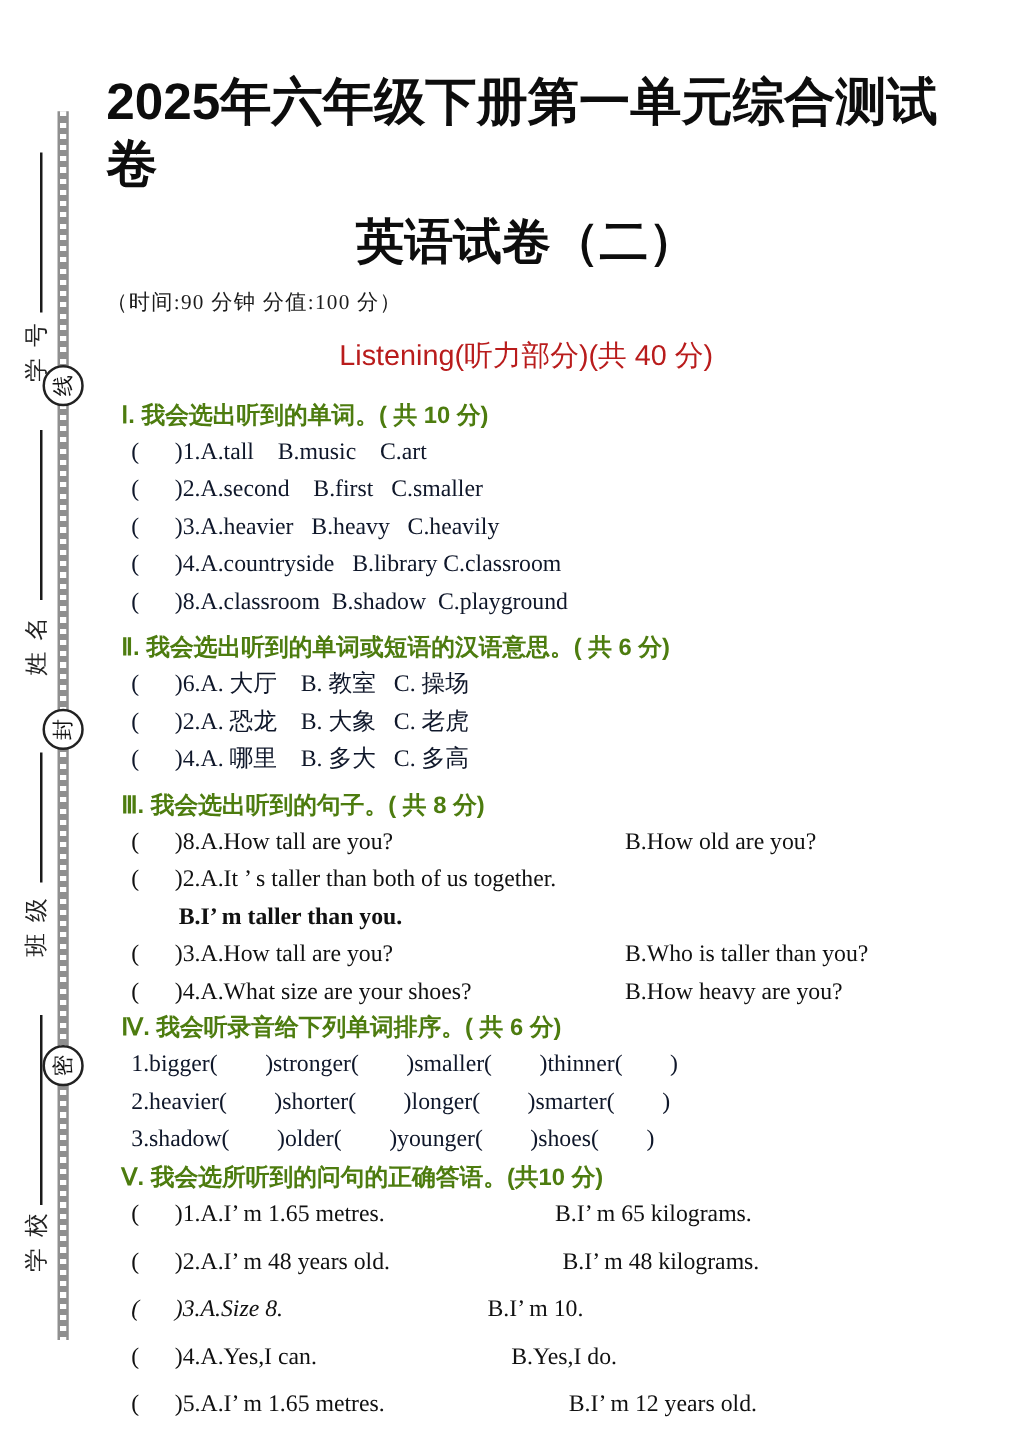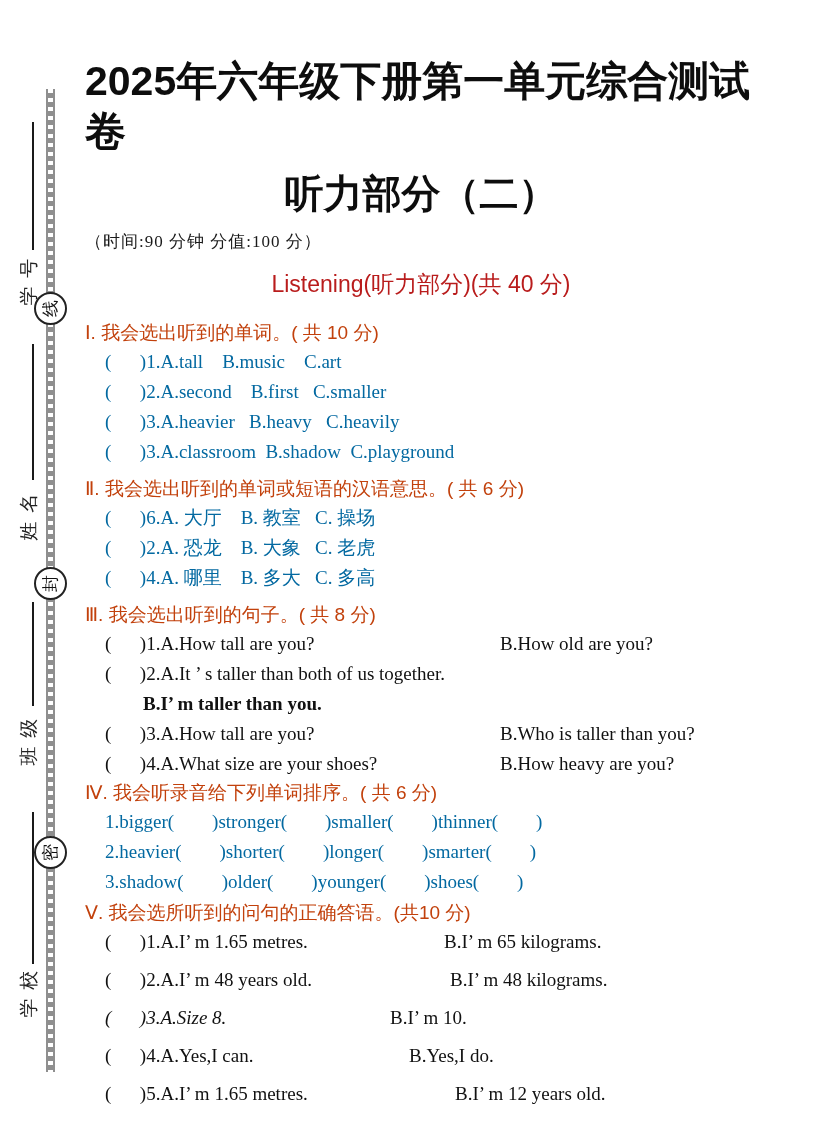--- a/index.html
+++ b/index.html
@@ -68,30 +68,31 @@
     margin-top: 12px; text-align: left;
     font-size: 17px; line-height: 22px; letter-spacing: 1px; color: #1a1a1a;
   }
   .part-header {
     margin-top: 16px; text-align: center;
     font-family: "Liberation Sans", sans-serif; font-weight: 400;
     font-size: 23px; line-height: 30px; color: #b91c1c;
   }
 
   .sec-heading {
-    font-family: "Liberation Sans", sans-serif; font-weight: 400;
-    font-size: 19px; line-height: 28px; color: #c2410c;
+    font-family: "Liberation Sans", sans-serif; font-weight: 700;
+    font-size: 19px; line-height: 28px; color: #4d7c0f;
     white-space: pre;
+    margin-left: 12px;
   }
   .mt-20 { margin-top: 20px; } .mt-8 { margin-top: 8px; }
   .mt-0 { margin-top: 0; } .mt-2 { margin-top: 2px; }
 
   .q-item {
     padding-left: 20px; font-size: 19px; line-height: 30px;
-    white-space: pre; color: #0369a1;
+    white-space: pre; color: #0f172a;
   }
   .q-row { padding-left: 20px; line-height: 30px; display: flex; }
   .q-row .a-part, .q-row .b-part {
     font-size: 19px; white-space: pre; color: #111; display: inline-block;
   }
   .q-row .a-part { flex: 0 0 auto; }
   .w395 { width: 395px; } .w339 { width: 339px; } .w345 { width: 345px; }
   .w285 { width: 285px; font-style: italic; } .w304 { width: 304px; } .w350 { width: 350px; }
   .cont-row { padding-left: 58px; font-weight: bold; }
   .sec5 .q-row { margin-bottom: 8px; }
@@ -123,43 +124,44 @@
       <span>封</span>
     </div>
     <div class="seal-circle sc-3">
       <span>密</span>
     </div>
   </div>
 
   <div class="content">
 
     <h1 class="title-1">2025年六年级下册第一单元综合测试卷</h1>
-    <h2 class="title-2">听力部分（二）</h2>
+    <h2 class="title-2">英语试卷（二）</h2>
     <div class="meta">（时间:90 分钟  分值:100 分）</div>
     <div class="part-header">Listening(听力部分)(共 40 分)</div>
 
     <section>
       <div class="sec-heading mt-20">Ⅰ. 我会选出听到的单词。( 共 10 分)</div>
       <div class="q-item">(      )1.A.tall    B.music    C.art</div>
       <div class="q-item">(      )2.A.second    B.first   C.smaller</div>
       <div class="q-item">(      )3.A.heavier   B.heavy   C.heavily</div>
-      <div class="q-item">(      )3.A.classroom  B.shadow  C.playground</div>
+      <div class="q-item">(      )4.A.countryside   B.library C.classroom</div>
+      <div class="q-item">(      )8.A.classroom  B.shadow  C.playground</div>
     </section>
 
     <section>
       <div class="sec-heading mt-8">Ⅱ. 我会选出听到的单词或短语的汉语意思。( 共 6 分)</div>
       <div class="q-item">(      )6.A. 大厅    B. 教室   C. 操场</div>
       <div class="q-item">(      )2.A. 恐龙    B. 大象   C. 老虎</div>
       <div class="q-item">(      )4.A. 哪里    B. 多大   C. 多高</div>
     </section>
 
     <section>
       <div class="sec-heading mt-8">Ⅲ. 我会选出听到的句子。( 共 8 分)</div>
       <div class="q-row">
-        <span class="a-part w395">(      )1.A.How tall are you?</span>
+        <span class="a-part w395">(      )8.A.How tall are you?</span>
           <span class="b-part">B.How old are you?</span>
       </div>
       <div class="q-row">
         <span class="a-part">(      )2.A.It ’ s taller than both of us together.</span>
       </div>
       <div class="q-row cont-row">
         <span class="a-part">B.I’ m taller than you.</span>
       </div>
       <div class="q-row">
         <span class="a-part w395">(      )3.A.How tall are you?</span>

